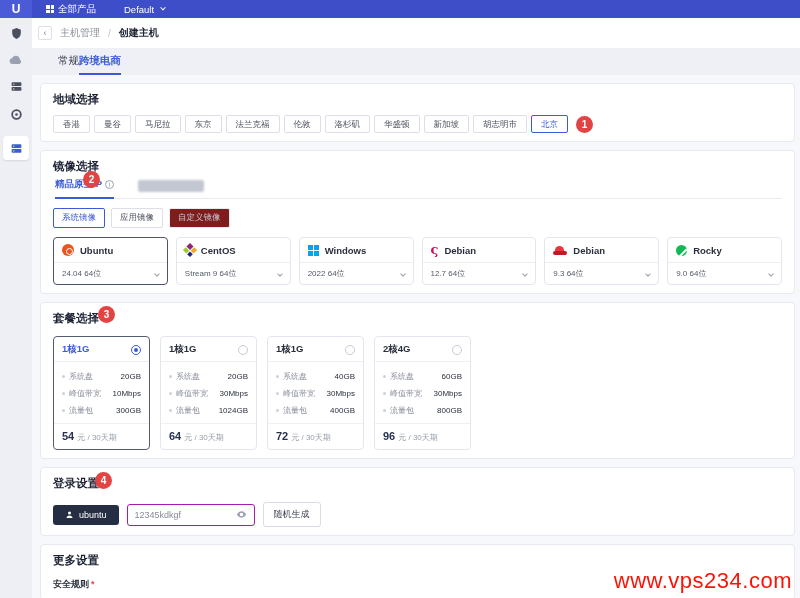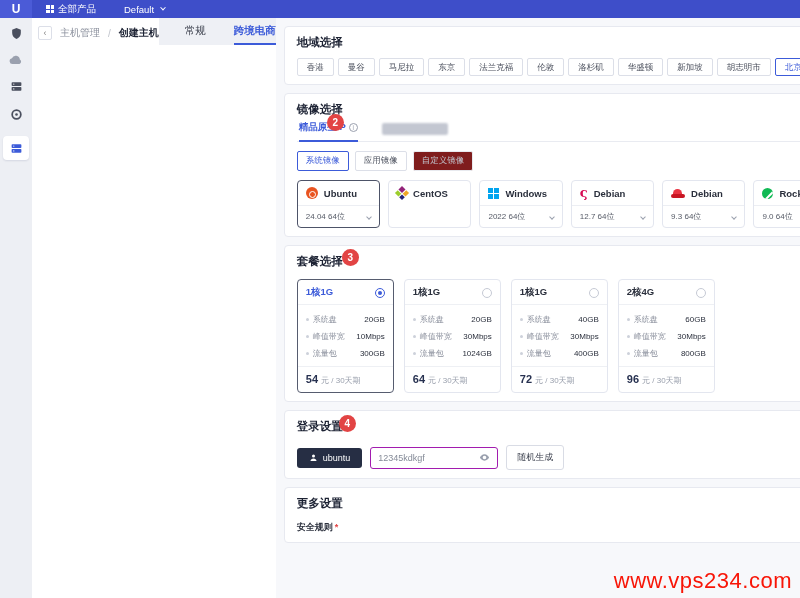--- a/index.html
+++ b/index.html
@@ -15,29 +15,29 @@
   .tb-ws{margin-left:28px}
   .chev{width:4px;height:4px;border-right:1px solid #9aa0ae;border-bottom:1px solid #9aa0ae;transform:rotate(45deg);display:inline-block}
   .chev-w{border-color:#fff;margin-left:3px;transform:rotate(45deg) translate(-1px,-1px)}
 
   
   .sidebar{position:absolute;top:18px;left:0;width:32px;height:580px;background:#edeff4;display:flex;flex-direction:column;align-items:center;padding-top:9px;gap:15px;z-index:5}
   .sb-item{display:flex;align-items:center;justify-content:center;cursor:pointer}
   .sb-active{width:26px;height:24px;background:#fff;border-radius:4px;box-shadow:0 1px 2px rgba(30,40,90,.12)}
 
   
-  .main{position:absolute;left:32px;top:18px;width:768px;height:580px;display:flex;}
+  .main{position:absolute;left:32px;top:18px;width:768px;height:580px;display:flex;flex-direction:column}
   .crumbrow{height:30px;background:#fff;display:flex;align-items:center;padding-left:6px;gap:8px;flex:0 0 auto}
   .backbtn{width:14px;height:14px;border:1px solid #dcdfe8;background:#fff;border-radius:2px;font-size:9px;color:#888;display:flex;align-items:center;justify-content:center;cursor:pointer}
   .backbtn::before{content:"‹"}
   .crumb-sec{font-size:10px;color:#8a8f9c;cursor:pointer}
   .crumb-sep{font-size:10px;color:#c0c4cc}
   .crumb-cur{font-size:10px;color:#1c2233;font-weight:bold}
 
-  .tabstrip{height:27px;background:#eef0f5;display:flex;align-items:flex-end;padding-left:26px;gap:28px;flex:0 0 auto}
+  .tabstrip{height:27px;background:#eef0f5;display:flex;align-items:flex-end;padding-left:26px;flex:0 0 auto}
   .tab{font-size:10.5px;color:#3a3f4c;padding-bottom:7px;cursor:pointer}
   .tab.active{color:#3c5bd9;font-weight:bold;border-bottom:2px solid #3c5bd9;padding-bottom:5px}
 
   .content{flex:1;background:#f7f8fb;padding:8px 5px 0 8px;display:flex;flex-direction:column;gap:8px}
   .card{background:#fff;border:1px solid #e7e9f0;border-radius:4px;padding:8px 12px;position:relative}
   .card-title{font-size:11.5px;font-weight:bold;color:#1c2233}
 
   
   .badge{width:17px;height:17px;border-radius:50%;background:#e24444;color:#fff;font-size:10px;font-weight:bold;display:inline-flex;align-items:center;justify-content:center;flex:0 0 auto}
   .badge-abs{position:absolute;z-index:3}
@@ -237,20 +237,24 @@
         <div class="oscard">
           <div class="os-head">
               <span class="lg lg-centos">
                 <i></i>
                 <i></i>
                 <i></i>
                 <i></i>
               </span>
               <span class="osname">CentOS</span>
             </div>
+          <div class="os-select">
+              <span>Stream 9 64位</span>
+              <span class="chev"></span>
+            </div>
         </div>
         <div class="oscard">
           <div class="os-head">
               <span class="lg lg-windows">
                 <i></i>
                 <i></i>
                 <i></i>
                 <i></i>
               </span>
               <span class="osname">Windows</span>

